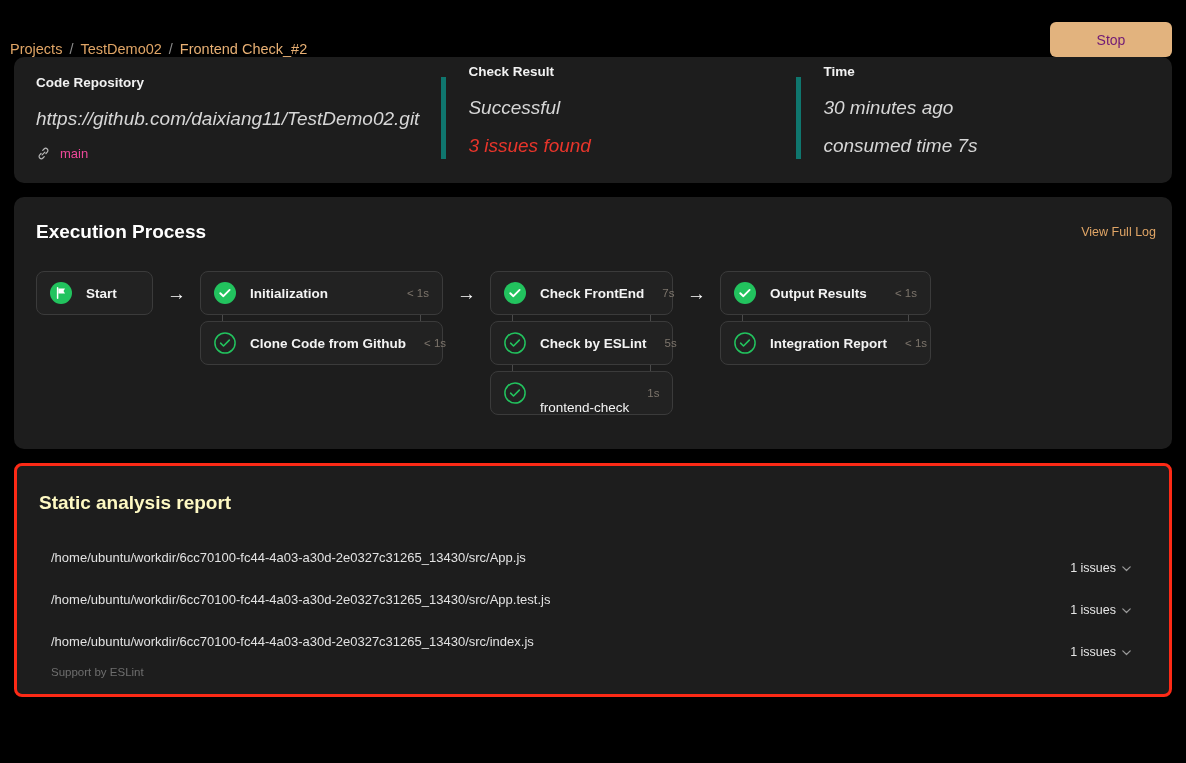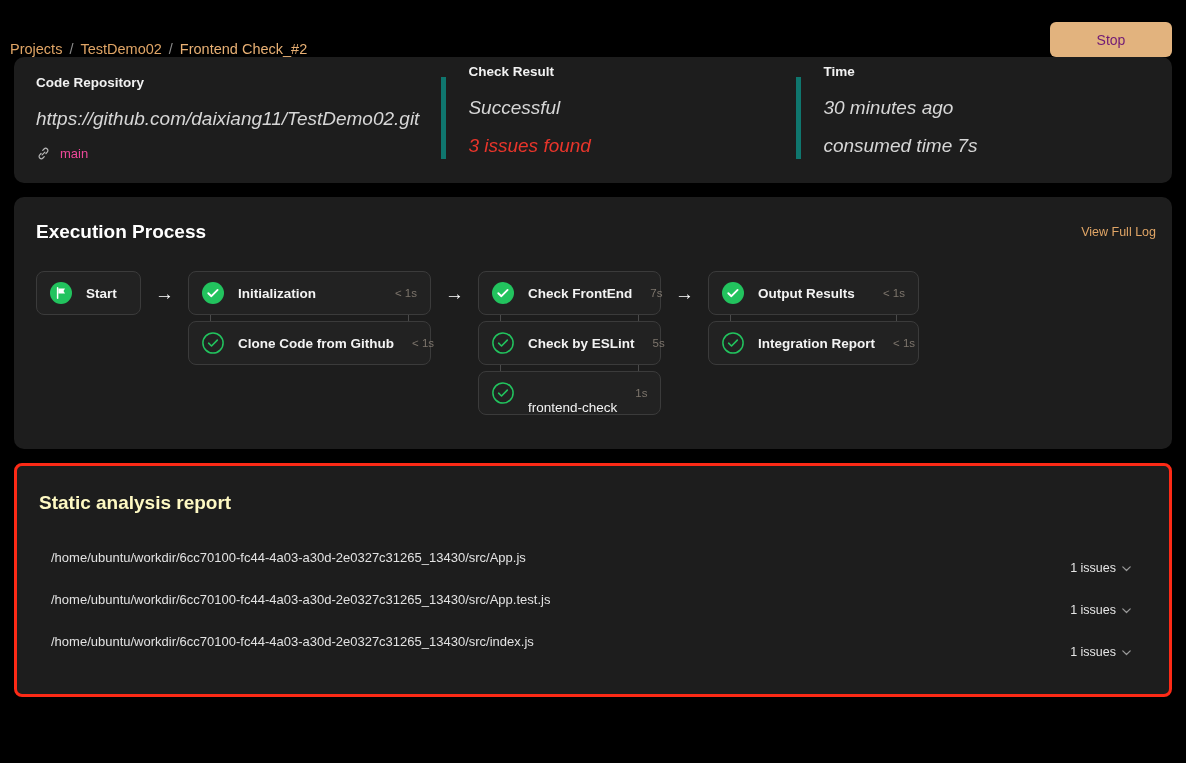--- a/index.html
+++ b/index.html
@@ -138,21 +138,21 @@
   .connector::before, .connector::after {
     content: "";
     position: absolute;
     top: 0; bottom: 0;
     width: 1px;
     background: #4a4a4a;
   }
   .connector::before { left: 22px; }
   .connector::after  { right: 22px; }
 
-  .w-start { width: 105px; }
+  .w-start { width: 117px; }
   .w-init  { width: 243px; }
   .w-front { width: 183px; }
   .w-out   { width: 211px; }
 
   
   .report-wrap {
     margin: 0 14px;
     border: 3px solid #fd2a16;
     border-radius: 8px;
     background: #1d1d1d;
@@ -374,13 +374,14 @@
     <span class="report-right">
       <span class="issues-count">1 issues</span>
       <span class="chev">
         <svg viewBox="0 0 14 14" width="13" height="13" fill="none" stroke="currentColor" stroke-width="1.3" stroke-linecap="round" stroke-linejoin="round">
             <path d="M3 5.2 7 9.2 11 5.2"></path>
           </svg>
       </span>
     </span>
   </div>
 
+  <div class="support">Support by ESLint</div>
 </div>
 
 </body></html>

